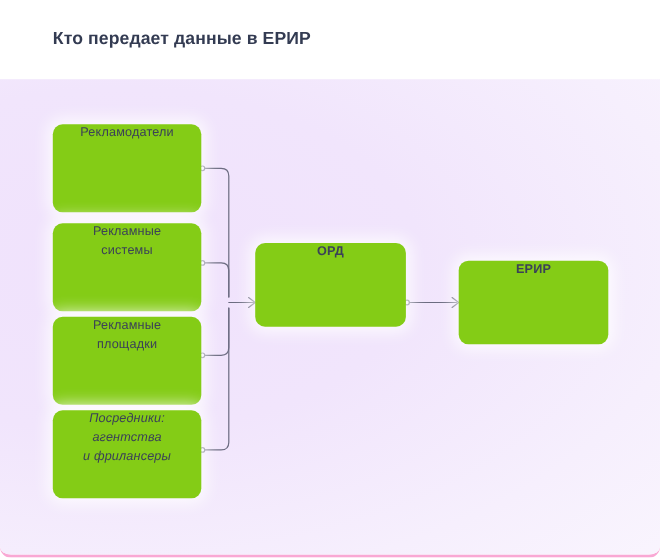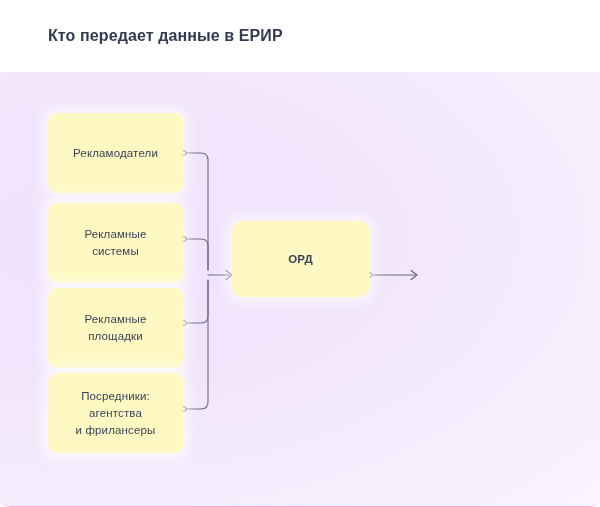--- a/index.html
+++ b/index.html
@@ -15,21 +15,21 @@
   }
 
   .card {
     position: relative;
     width: 600px;
     height: 507px;
     box-sizing: border-box;
     background: #ffffff;
     border-radius: 10px;
     overflow: hidden;
-    border-bottom: 1px solid #f9a8d4;
+    border-bottom: 3px solid #f9a8d4;
   }
 
   
   .header {
     position: absolute;
     left: 0; top: 0;
     width: 600px;
     height: 72px;
     background: #ffffff;
   }
@@ -61,38 +61,37 @@
     left: 0; top: 0;
     width: 600px;
     height: 507px;
     pointer-events: none;
   }
 
   
   .node {
     position: absolute;
     box-sizing: border-box;
-    background: #fef9c3;
+    background: #84cc16;
     border-radius: 9px;
     box-shadow: 0 0 14px 5px rgba(255,255,255,0.75);
     display: flex;
-    align-items: center;
     justify-content: center;
     text-align: center;
     color: #3b4257;
     font-size: 11.5px;
     line-height: 17px;
     letter-spacing: 0.15px;
   }
   .node-label { display: block; white-space: pre-line; }
 
   .node-advertisers    { left: 48px;  top: 113px; width: 135px; height: 80px; }
   .node-adsystems      { left: 48px;  top: 203px; width: 135px; height: 80px; }
   .node-adplatforms    { left: 48px;  top: 288px; width: 135px; height: 80px; }
-  .node-intermediaries { left: 48px;  top: 373px; width: 135px; height: 80px; }
+  .node-intermediaries { left: 48px;  top: 373px; width: 135px; height: 80px; font-style: italic; }
 
   .node-ord  { left: 232px; top: 221px; width: 137px; height: 76px; font-weight: 700; font-size: 11.5px; }
   .node-erir { left: 417px; top: 237px; width: 136px; height: 76px; font-weight: 700; font-size: 11.5px; }
 </style>
 </head>
 <body>
 
 <div class="card">
 
   <div class="header">
@@ -148,14 +147,17 @@
   <div class="node node-intermediaries">
     <span class="node-label">Посредники:
 агентства
 и фрилансеры</span>
   </div>
 
   <div class="node node-ord">
     <span class="node-label">ОРД</span>
   </div>
 
+  <div class="node node-erir">
+    <span class="node-label">ЕРИР</span>
+  </div>
 
 </div>
 
 </body></html>

